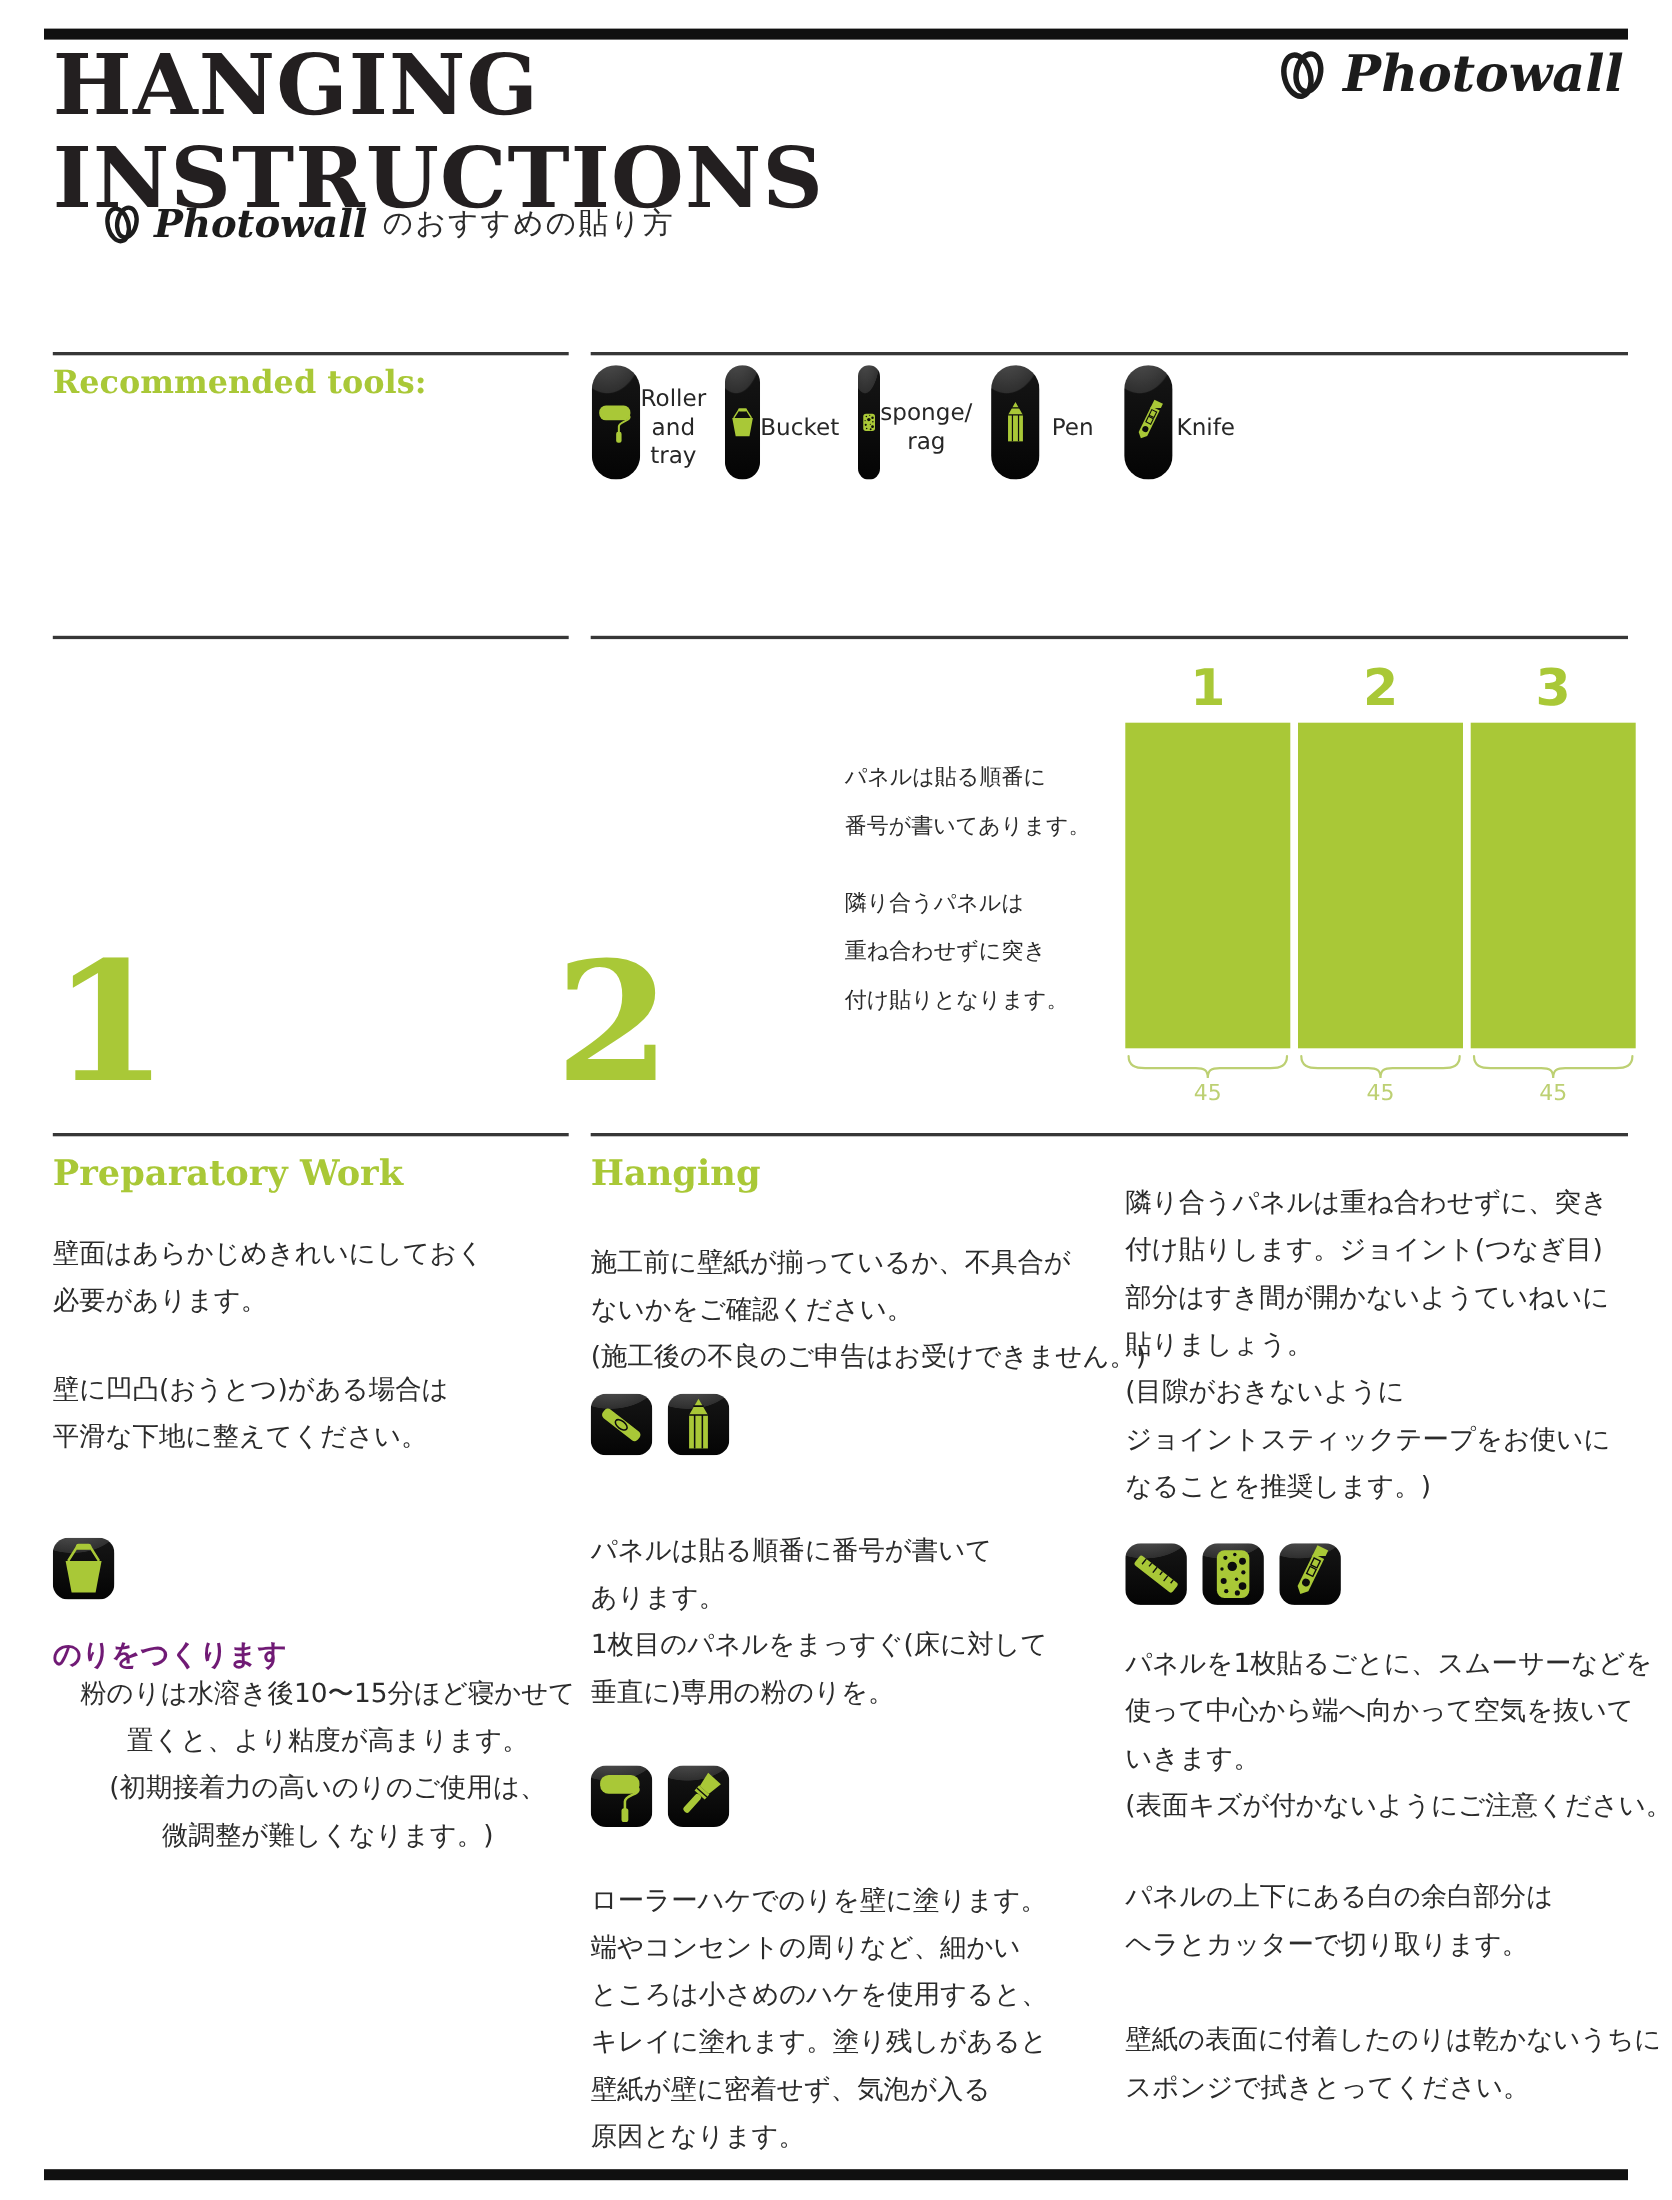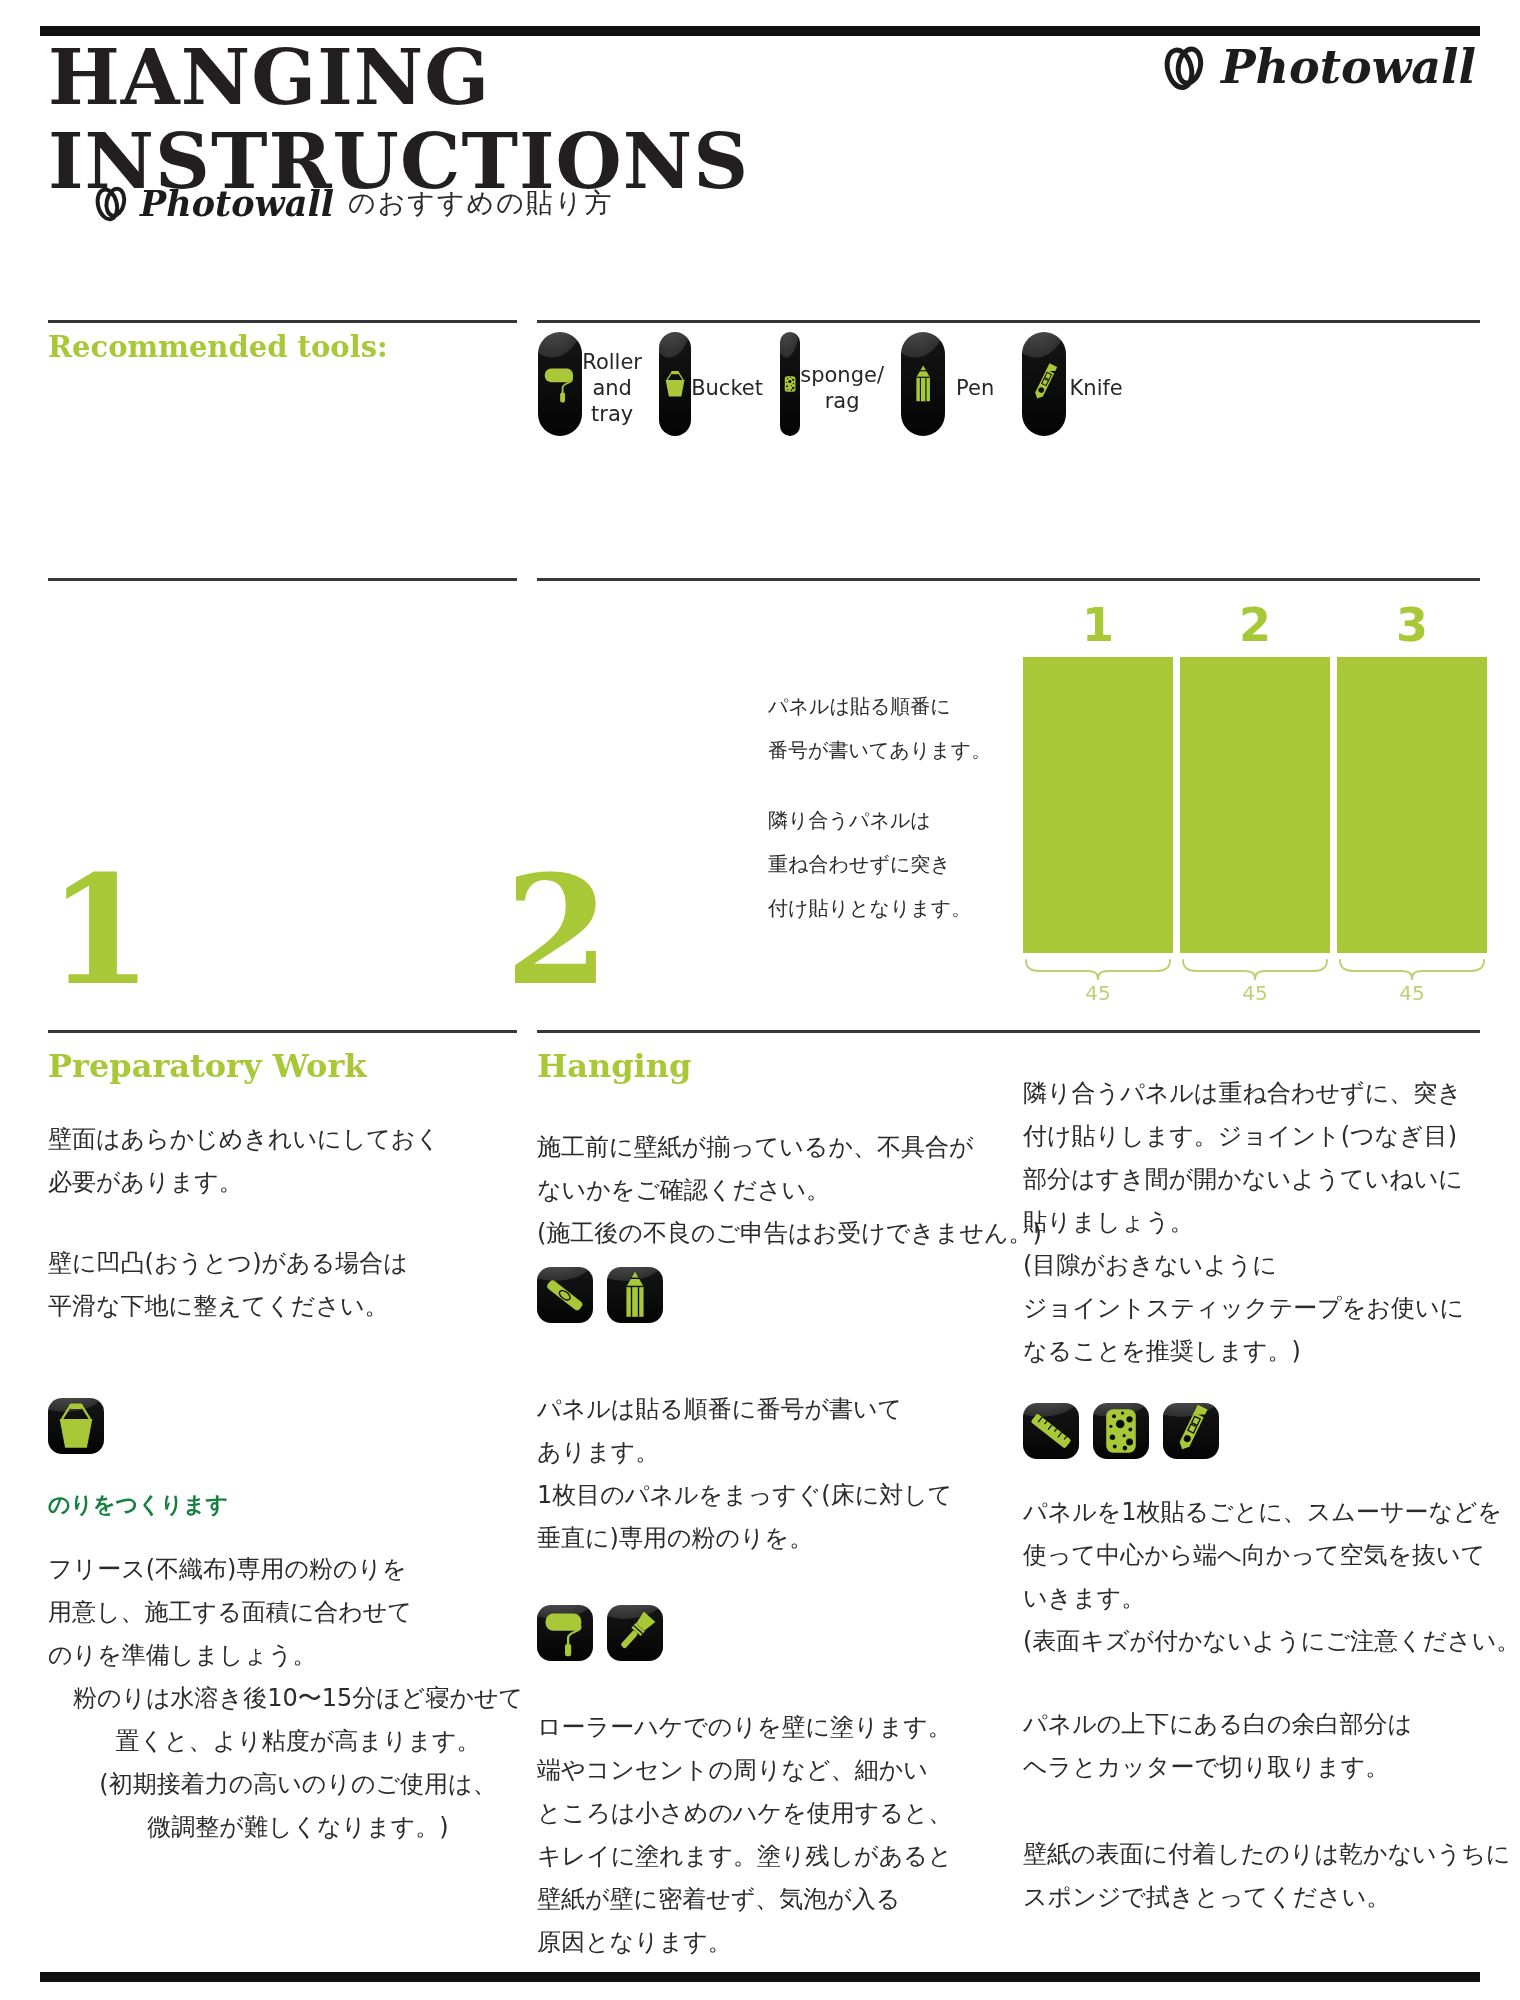--- a/index.html
+++ b/index.html
@@ -30,21 +30,21 @@
   .intro-note{position:absolute;left:768px;width:260px;font-size:20px;line-height:44px;color:#2b2b2b;white-space:pre;}
   .panels-wrap{position:absolute;left:1023px;top:602px;width:464px;}
   .prow{display:flex;gap:7px;}
   .pnum{width:150px;text-align:center;font-size:46px;line-height:46px;font-weight:bold;color:#a9c837;}
   .prect{width:150px;height:296px;background:#a9c837;margin-top:9px;}
   .pbrace{width:150px;height:24px;margin-top:5px;}
   .pwidth{width:150px;text-align:center;font-size:20px;line-height:22px;color:#bdd073;}
   .col{position:absolute;top:1048px;}
   .col-h{font-size:32px;line-height:36px;}
   .icon-row{display:flex;gap:14px;}
-  .subhead-jp{font-size:22px;line-height:26px;font-weight:bold;color:#15803d;}
+  .subhead-jp{font-size:26px;line-height:26px;font-weight:bold;color:#701a75;}
 </style>
 </head>
 <body>
 
 <div class="page">
 
   <div class="bar" style="top:26px;"></div>
   <div class="bar" style="top:1972px;"></div>
 
   <div class="title">
@@ -212,23 +212,20 @@
     <div class="icon-row" style="margin-top:70px;">
       <div class="tile tile-sm">
         <svg viewBox="0 0 72 72">
             <path d="M15 27 L57 27 L50 64 L22 64 Z" fill="#a9c837"></path>
           <path d="M18 27 L28 11 L44 11 L54 27" stroke="#a9c837" stroke-width="3" fill="none"></path>
           <rect x="27" y="7" width="18" height="7" rx="3" fill="#a9c837"></rect>
           </svg>
       </div>
     </div>
     <div class="subhead-jp" style="margin-top:38px;">のりをつくります</div>
-    <div class="jp" style="margin-top:30px;">フリース(不織布)専用の粉のりを
-用意し、施工する面積に合わせて
-のりを準備しましょう。</div>
     <div class="jp" style="text-align:center;">粉のりは水溶き後10〜15分ほど寝かせて
 置くと、より粘度が高まります。
 (初期接着力の高いのりのご使用は、
 微調整が難しくなります。)</div>
   </div>
 
   <div class="col" style="left:537px;width:470px;">
     <div class="green-h col-h">Hanging</div>
     <div class="jp" style="margin-top:42px;">施工前に壁紙が揃っているか、不具合が
 ないかをご確認ください。

